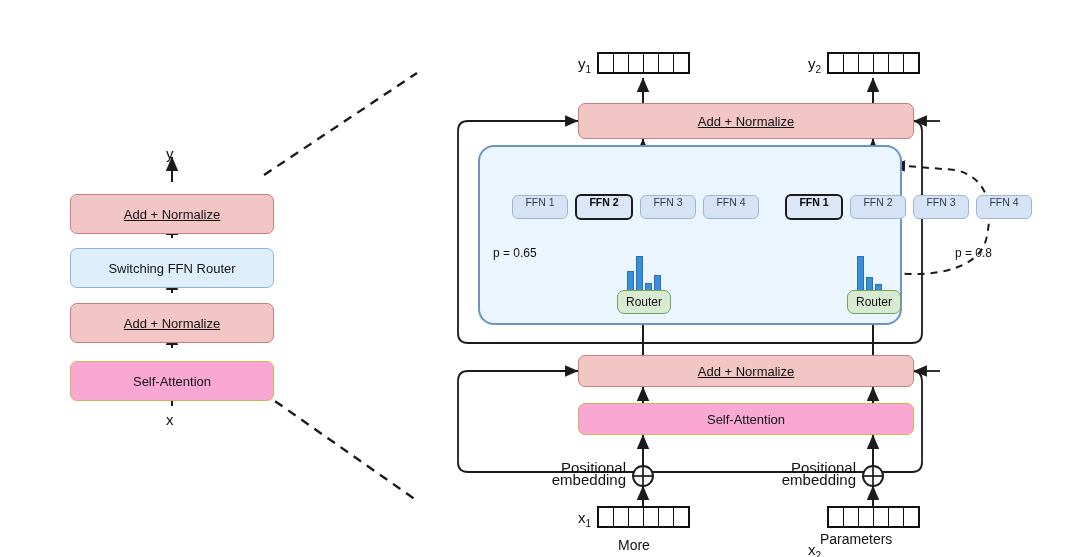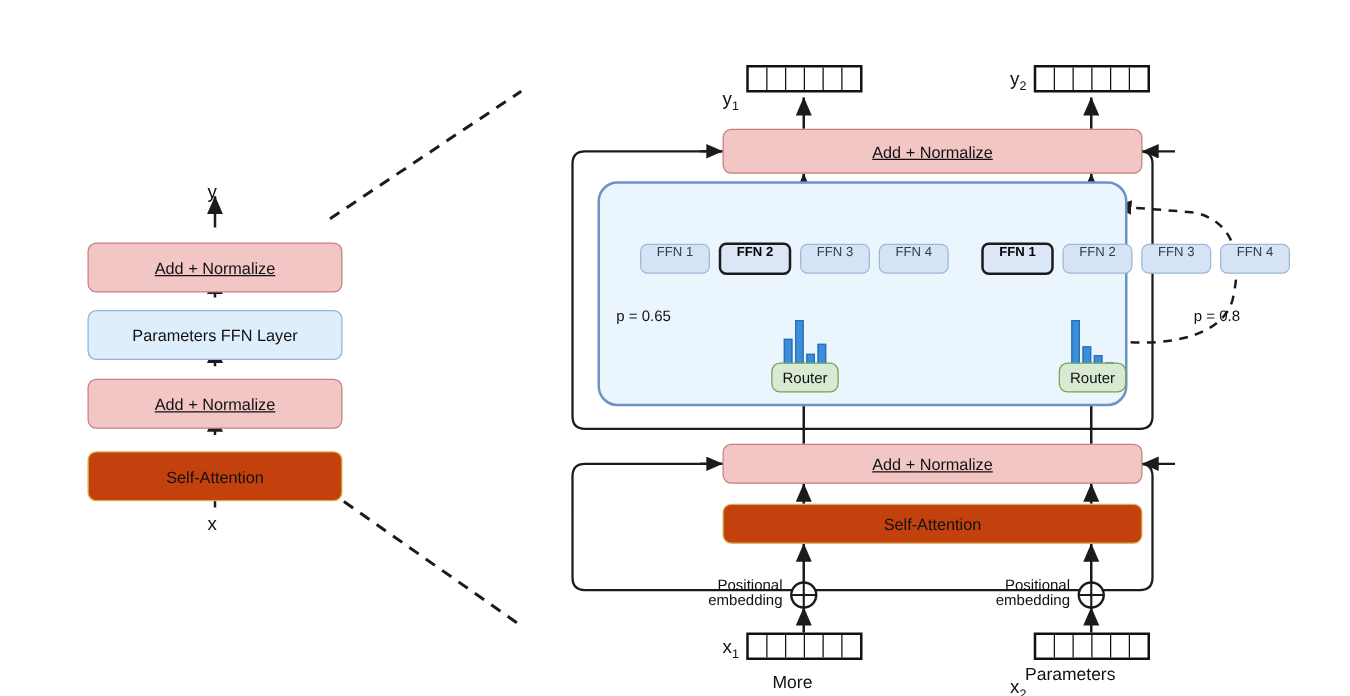--- a/index.html
+++ b/index.html
@@ -5,38 +5,38 @@
   html,body{margin:0;padding:0;background:#ffffff;}
   body{width:1080px;height:557px;position:relative;overflow:hidden;
        font-family:"Liberation Sans","DejaVu Sans",sans-serif;color:#111;}
   #stage{position:absolute;left:0;top:0;width:1080px;height:557px;}
   svg#scene{position:absolute;left:0;top:0;width:1080px;height:557px;}
   .boxtext{font-size:13px;}
   
   .blk{position:absolute;border-radius:7px;display:flex;align-items:center;
        justify-content:center;box-sizing:border-box;}
   .blk-red{background:#f3c6c6;border:1.4px solid #c77f7f;text-decoration:underline;}
-  .blk-yellow{background:#c2410c;border:1.4px solid #d6b254;}
+  .blk-yellow{background:#f9a8d4;border:1.4px solid #d6b254;}
   .blk-blueline{background:#dfeefb;border:1.4px solid #8fb4d9;}
   .blk-green{background:#d9ead3;border:1.4px solid #74a457;}
   .ffn{position:absolute;border-radius:6px;background:#d6e3f5;
        border:1.2px solid #9db7d8;display:flex;
        justify-content:center;font-size:10.5px;color:#2c3d52;box-sizing:border-box;}
   .ffn.sel{background:#dbe6f6;border:2px solid #1b1b1b;font-weight:bold;color:#000;}
   .panel-inner{position:absolute;border-radius:16px;background:#eaf5fd;
        border:2px solid #6c93c4;box-sizing:border-box;}
   .tokbox{position:absolute;display:flex;box-sizing:border-box;
           border:2px solid #111;background:#fff;}
   .tokbox div{flex:1;border-right:1.4px solid #111;box-sizing:border-box;}
   .tokbox div:last-child{border-right:none;}
   .vecname{position:absolute;font-size:15px;white-space:nowrap;}
   .vecname sub{font-size:10px;}
   .plabel{position:absolute;font-size:12px;white-space:nowrap;}
   .wordlbl{position:absolute;font-size:14px;white-space:nowrap;}
-  .poslbl{position:absolute;font-size:12px;line-height:12px;text-align:right;
+  .poslbl{position:absolute;font-size:15px;line-height:12px;text-align:right;
           white-space:nowrap;}
   .bar{position:absolute;background:#3a8fdd;border:1px solid #2b6fae;box-sizing:border-box;}
 </style>
 </head>
 <body>
 
 <div id="stage">
 
   <svg id="scene" viewBox="0 0 1080 557">
     <defs>
@@ -130,36 +130,36 @@
     </g>
   </svg>
 
   <div class="vecname" style="left:166px;top:145px;">y</div>
 
   <div class="blk blk-red boxtext" style="left:70px;top:194px;width:204px;height:40px;">
     <span>Add + Normalize</span>
   </div>
 
   <div class="blk blk-blueline boxtext" style="left:70px;top:248px;width:204px;height:40px;">
-    <span>Parameters FFN Layer</span>
+    <span>Switching FFN Router</span>
   </div>
 
   <div class="blk blk-red boxtext" style="left:70px;top:303px;width:204px;height:40px;">
     <span>Add + Normalize</span>
   </div>
 
   <div class="blk blk-yellow boxtext" style="left:70px;top:361px;width:204px;height:40px;">
     <span>Self-Attention</span>
   </div>
 
   <div class="vecname" style="left:166px;top:411px;">x</div>
 
   <div class="panel-inner" style="left:478px;top:145px;width:424px;height:180px;"></div>
 
-  <div class="vecname" style="left:578px;top:71px;">
+  <div class="vecname" style="left:578px;top:55px;">
     <span>y</span><sub>1</sub>
   </div>
   <div class="tokbox" id="y1box" style="left:597px;top:52px;width:93px;height:22px;">
       <div></div>
       <div></div>
       <div></div>
       <div></div>
       <div></div>
       <div></div>
     </div>

